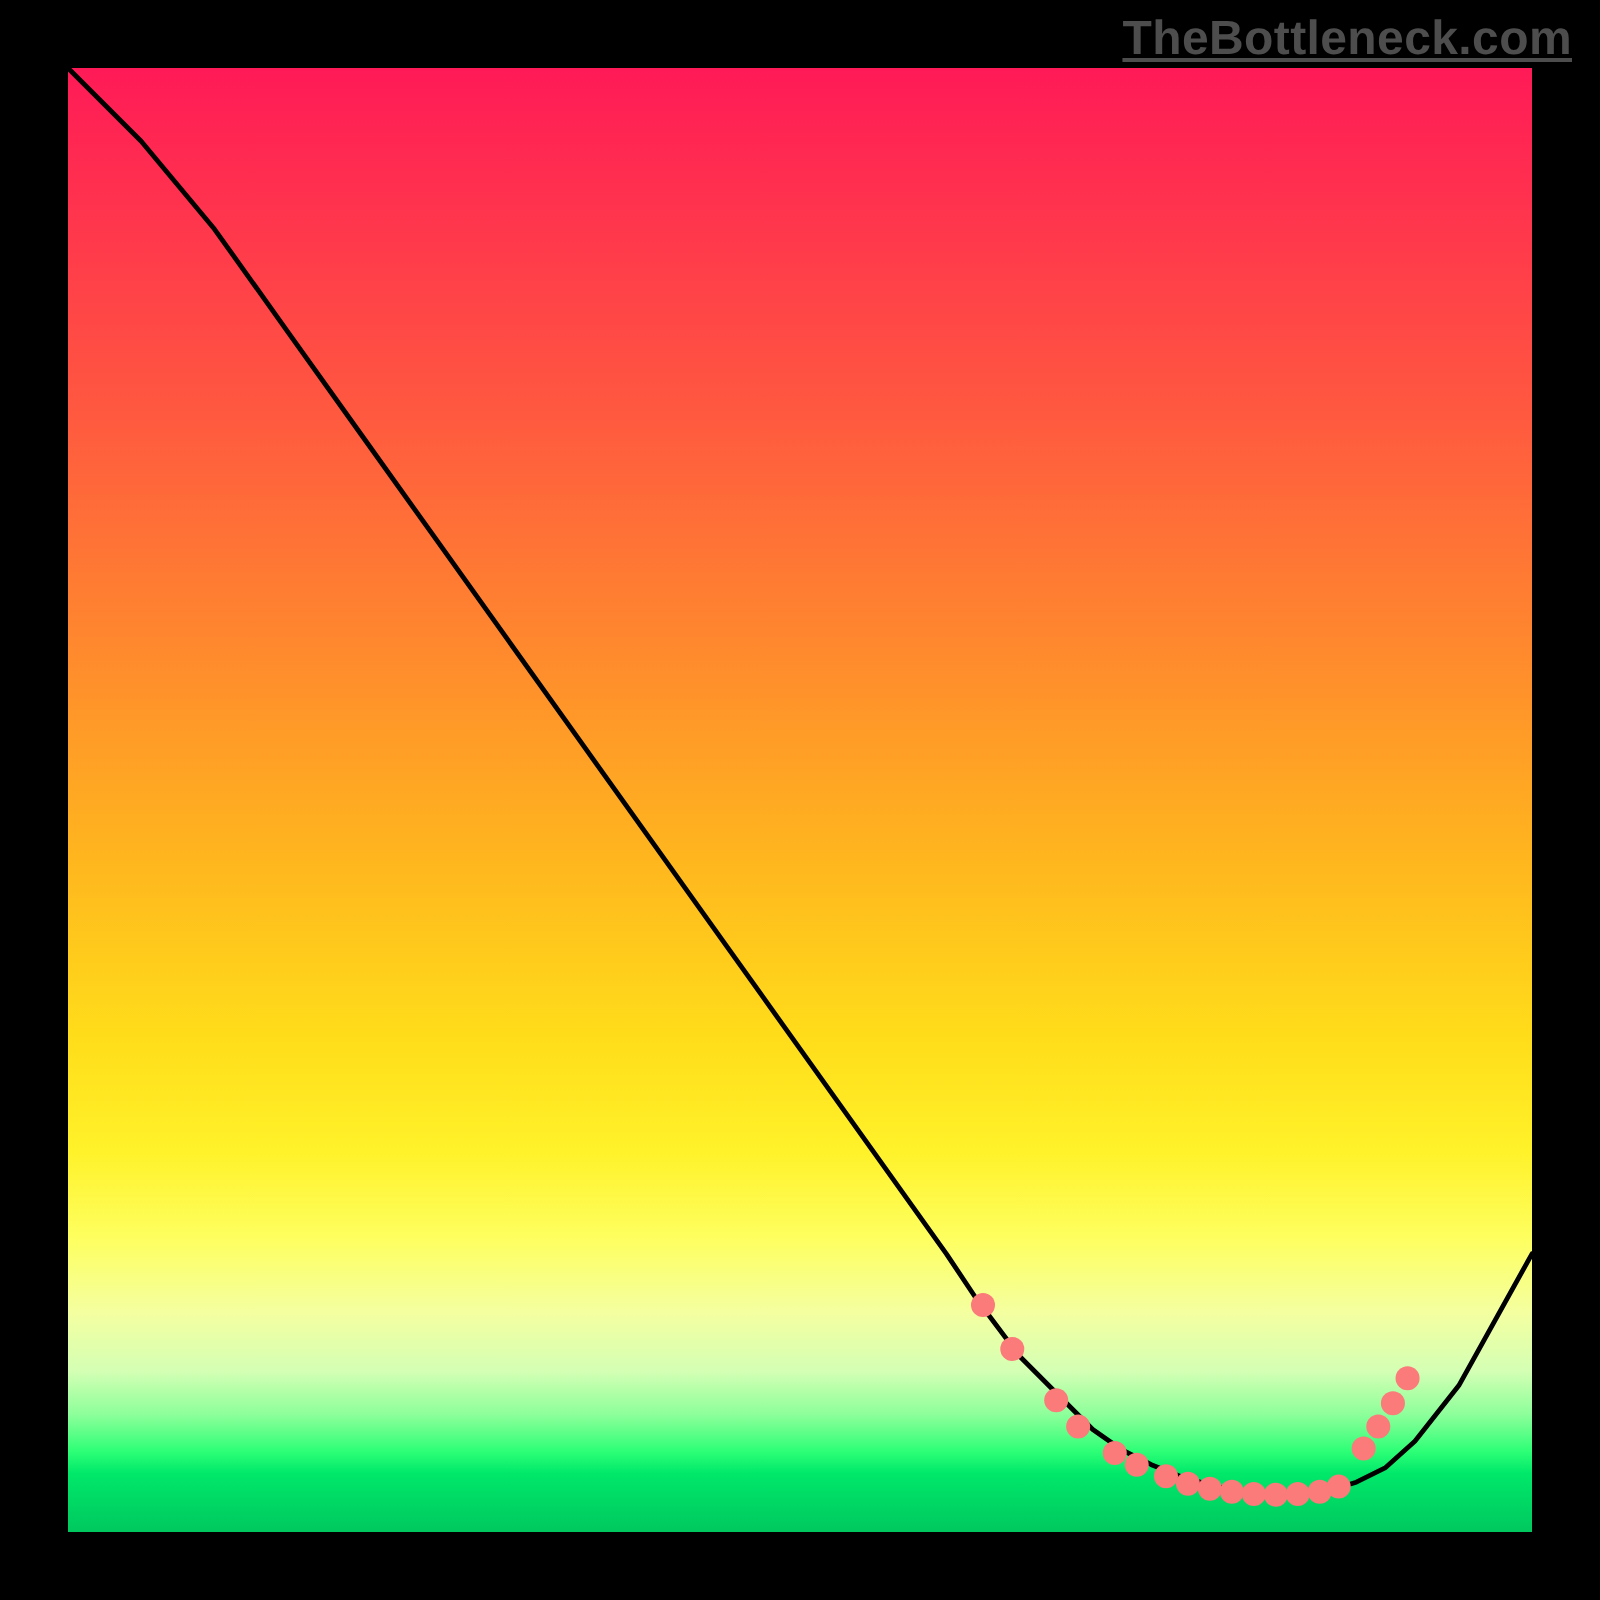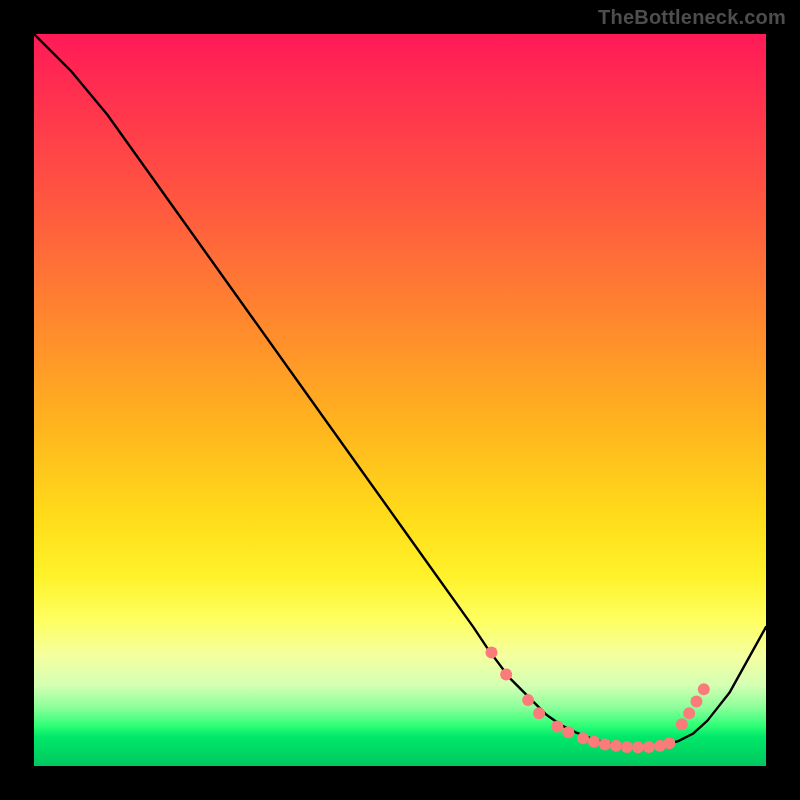--- a/index.html
+++ b/index.html
@@ -8,25 +8,26 @@
     position: relative;
     width: 800px;
     height: 800px;
     background: #000;
   }
   .watermark {
     position: absolute;
     top: 6px;
     right: 14px;
     font-family: Arial, Helvetica, sans-serif;
-    font-size: 20px;
+    font-size: 24px;
     font-weight: 600;
     color: #4d4d4d;
     letter-spacing: 0.2px;
     z-index: 10;
+    text-decoration: underline;
   }
   .plot {
     position: absolute;
     left: 34px;
     top: 34px;
     width: 732px;
     height: 732px;
     overflow: hidden;
   }
   .gradient-bg {

